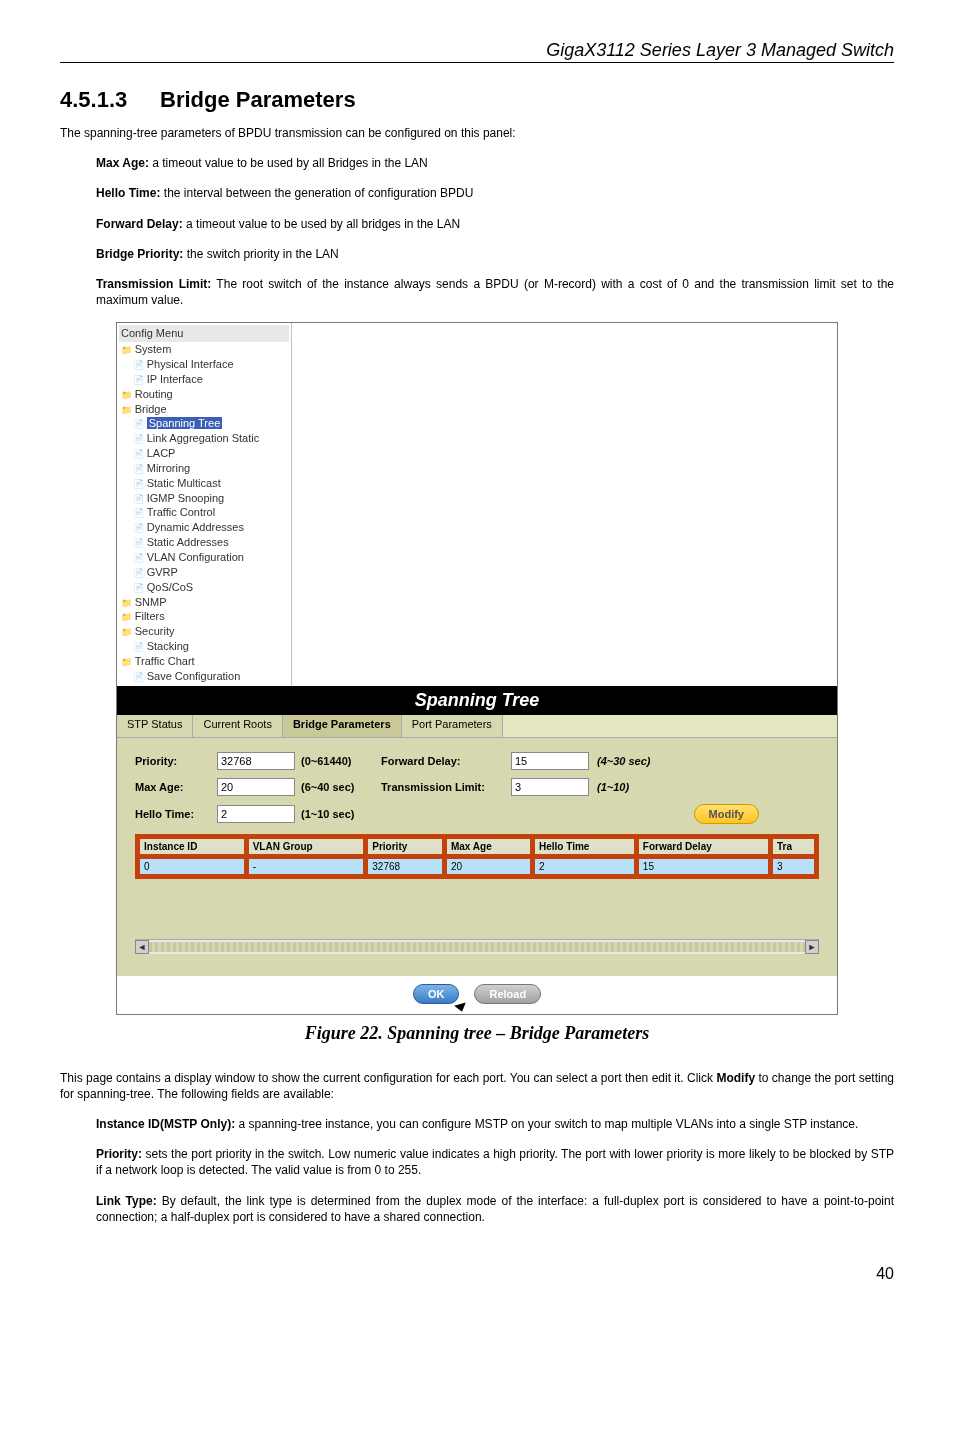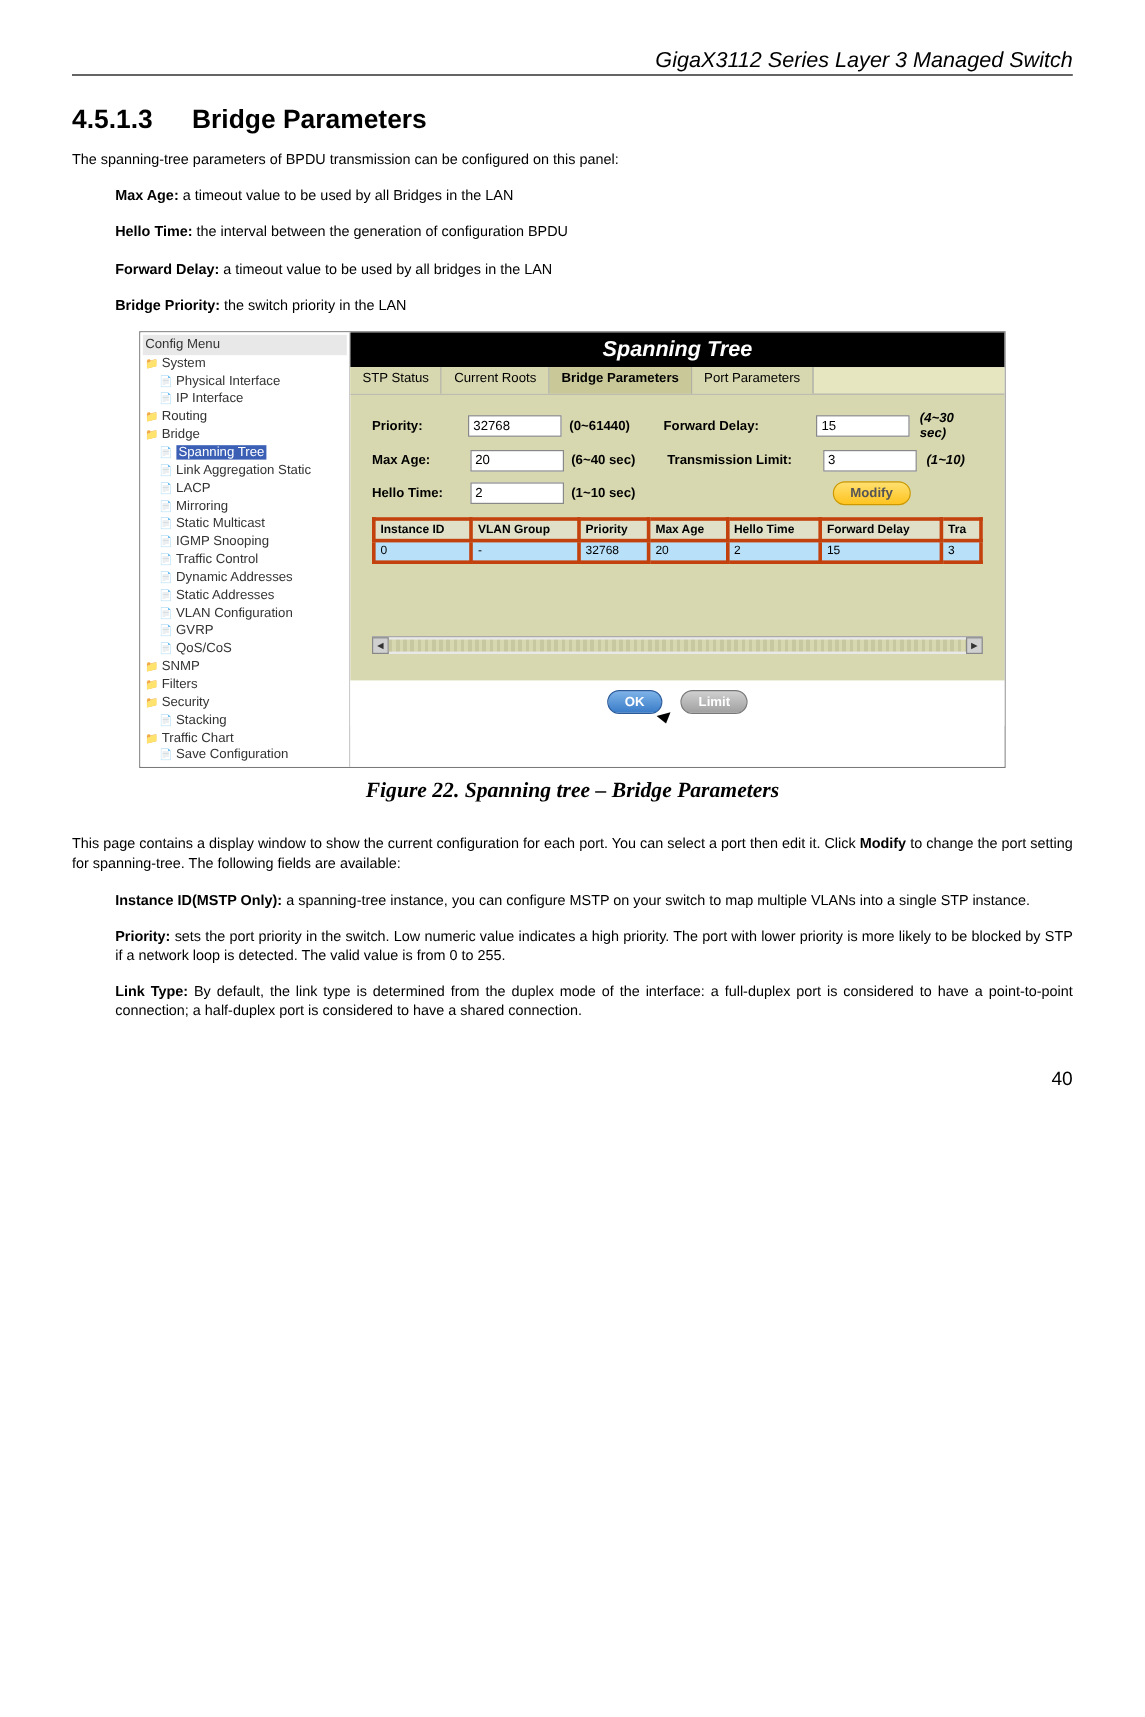--- a/index.html
+++ b/index.html
@@ -54,20 +54,21 @@
   }
 
   
   .figure {
     margin: 10px auto 6px auto;
     width: 720px;
     border: 1px solid #7a7a7a;
     display: flex;
     font-size: 11px;
     background: #ffffff;
+    flex-direction: column;
   }
   .tree {
     width: 170px;
     border-right: 1px solid #bfbfbf;
     background: #ffffff;
     padding: 2px;
     line-height: 1.35;
     color: #333;
   }
   .tree .title {
@@ -158,21 +159,21 @@
   }
 
   table.grid {
     width: 100%;
     border-collapse: collapse;
     margin-top: 10px;
     font-size: 10px;
     background: #f0f0e4;
   }
   table.grid th, table.grid td {
-    border: 3px solid #c2410c;
+    border: 5px solid #c2410c;
     padding: 2px 4px;
     text-align: left;
     white-space: nowrap;
   }
   table.grid th { background: #e0e0c8; }
   table.grid tr.sel td { background: #b8e0f8; }
 
   .scrollbar-bottom {
     height: 14px;
     background: #e8e8e8;
@@ -234,20 +235,23 @@
     <span class="bold">Max Age:</span><span> a timeout value to be used by all Bridges in the LAN</span>
   </p>
   <p class="body indent">
     <span class="bold">Hello Time:</span><span> the interval between the generation of configuration BPDU</span>
   </p>
   <p class="body indent">
     <span class="bold">Forward Delay:</span><span> a timeout value to be used by all bridges in the LAN</span>
   </p>
   <p class="body indent">
     <span class="bold">Bridge Priority:</span><span> the switch priority in the LAN</span>
+  </p>
+  <p class="body indent">
+    <span class="bold">Transmission Limit:</span><span> The root switch of the instance always sends a BPDU (or M-record) with a cost of 0 and the transmission limit set to the maximum value.</span>
   </p>
 
   <div class="figure">
     <div class="tree">
       <div class="title">Config Menu</div>
       <div class="lvl0 folder">System</div>
       <div class="lvl1 leaf">Physical Interface</div>
       <div class="lvl1 leaf">IP Interface</div>
       <div class="lvl0 folder">Routing</div>
       <div class="lvl0 folder">Bridge</div>
@@ -328,21 +332,21 @@
           </table>
         <div style="height:60px"></div>
         <div class="scrollbar-bottom">
           <div class="arrow left">◄</div>
           <div class="track"></div>
           <div class="arrow right">►</div>
         </div>
       </div>
       <div class="bottom-buttons">
         <span class="cursor-tri"><span class="btn blue">OK</span></span>
-        <span class="btn grey">Limit</span>
+        <span class="btn grey">Reload</span>
       </div>
     </div>
   </div>
 
   <div class="figure-caption">Figure 22. Spanning tree – Bridge Parameters</div>
 
 
   <p class="body">
     <span>This page contains a display window to show the current configuration for each port. You can select a port then edit it. Click </span><span class="bold">Modify</span><span> to change the port setting for spanning-tree. The following fields are available:</span>
   </p>

